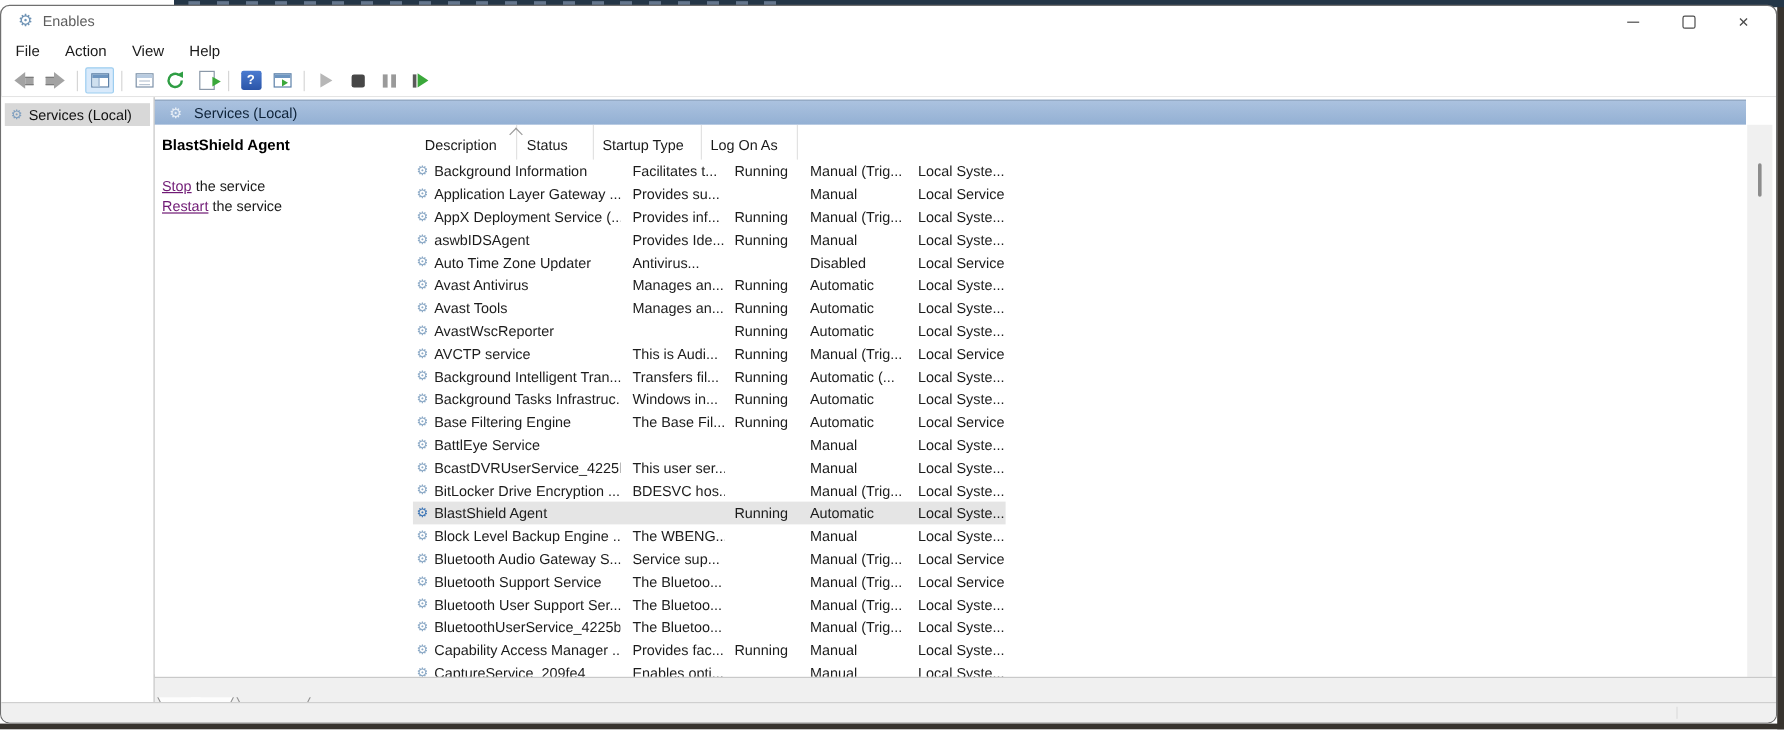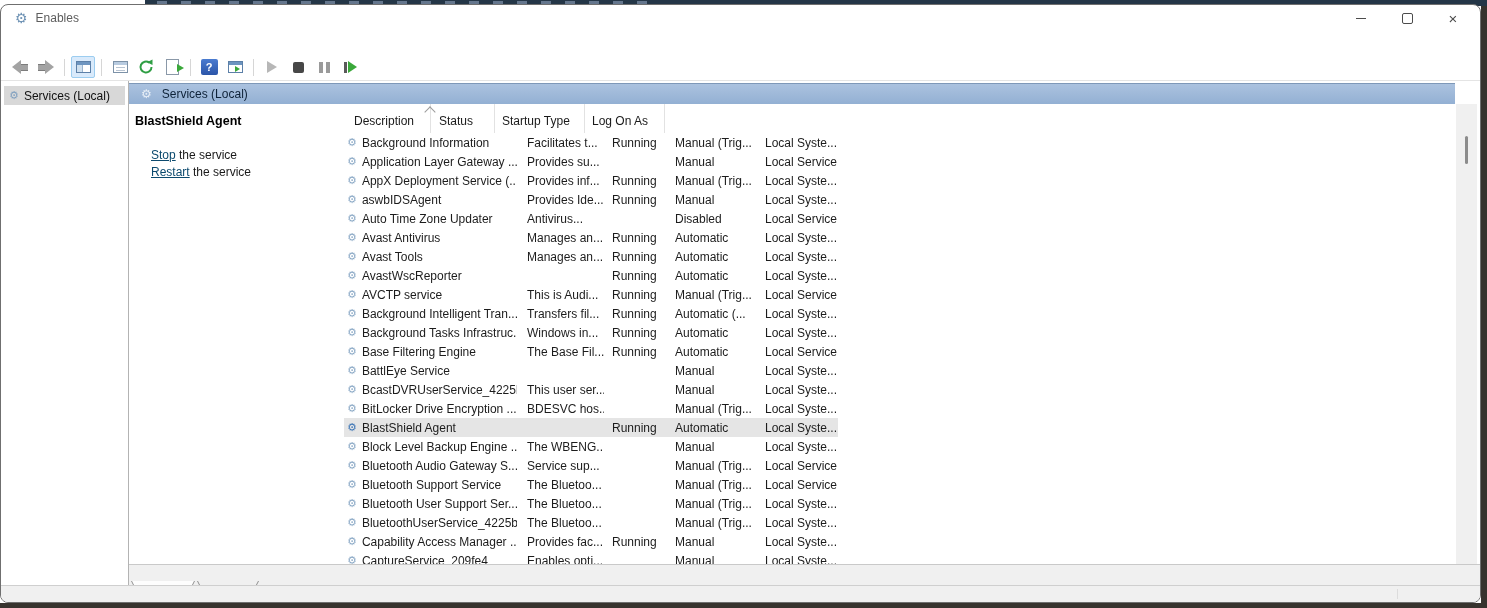--- a/index.html
+++ b/index.html
@@ -71,21 +71,21 @@
   .content{flex:1;position:relative;background:#fff;}
   .pane-header{position:absolute;left:0;top:2px;height:21px;width:1326px;
     background:linear-gradient(#abc2df,#93b0d3);border-top:1px solid #7e98b8;
     display:flex;align-items:center;font-size:12px;color:#0e2238;box-sizing:border-box;}
   .ph-gear{font-size:12px;color:#e7eef6;margin-left:12px;}
   .ph-title{margin-left:10px;}
 
   .detail{position:absolute;left:0;top:23px;width:215px;bottom:23px;background:#fff;padding:10px 0 0 6px;box-sizing:border-box;}
   .detail-title{font-weight:bold;font-size:12.5px;color:#000;}
   .detail-links{margin-top:19px;font-size:12px;line-height:17px;color:#1a1a1a;}
-  a.link{color:#0c4a6e;text-decoration:underline;cursor:pointer;margin-left:16px;}
+  a.link{color:#701a75;text-decoration:underline;cursor:pointer;}
 
   .list{position:absolute;left:215px;top:23px;width:1111px;height:460px;overflow:hidden;background:#fff;}
   .hdr{height:29px;display:flex;font-size:12px;color:#1a1a1a;position:relative;}
   .hcell{border-right:1px solid #e2e2e2;display:flex;align-items:flex-end;padding-bottom:5px;box-sizing:border-box;white-space:nowrap;}
   .hcell.h-name{width:173px;padding-left:18px;}
   .hcell.h-desc{width:87px;padding-left:10px;}
   .hcell.h-status{width:64px;padding-left:8px;}
   .hcell.h-startup{width:90px;padding-left:7px;}
   .hcell.h-logon{width:80px;padding-left:7px;}
   .sort-chevron{position:absolute;left:82px;top:4px;width:7px;height:7px;
@@ -139,20 +139,26 @@
         </div>
       <div class="wc">
           <span class="glyph-max"></span>
         </div>
       <div class="wc">
           <span class="glyph-close">×</span>
         </div>
     </div>
   </div>
 
+  <div class="menubar">
+    <span class="menu-item">File</span>
+    <span class="menu-item">Action</span>
+    <span class="menu-item">View</span>
+    <span class="menu-item">Help</span>
+  </div>
 
   <div class="toolbar">
     <div class="tbtn">
       <span class="nav-arrow">
           <span class="arr-head-l"></span>
           <span class="arr-shaft"></span>
         </span>
     </div>
     <div class="tbtn">
       <span class="nav-arrow">

